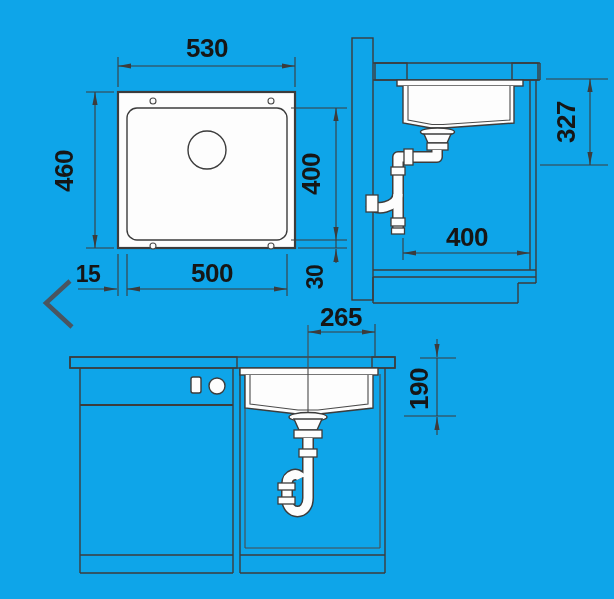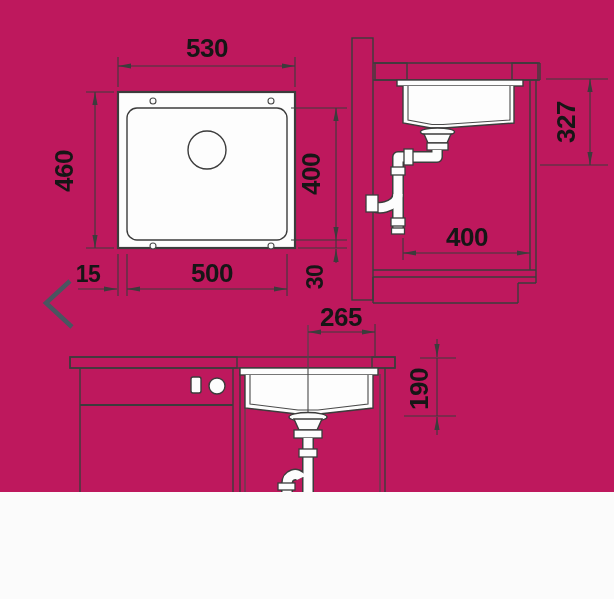--- a/index.html
+++ b/index.html
@@ -1,17 +1,17 @@
 <!DOCTYPE html>
 <html><head>
 <meta charset="utf-8">
 <style>
   html,body{margin:0;padding:0;background:#fbfbfb;}
   .stage{
-    position:relative;width:614px;height:492px;background:#be185d;
+    position:relative;width:614px;height:599px;background:#0ea5e9;
     font-family:"Liberation Sans",sans-serif;overflow:hidden;
   }
   svg{display:block;}
   svg text{
     font-family:"Liberation Sans",sans-serif;
     font-weight:bold;fill:#161616;letter-spacing:-0.5px;
   }
   .dim{stroke:#3c3c3c;stroke-width:1.1;fill:none;}
   .thick{stroke:#3c3c3c;stroke-width:2.2;fill:#fdfdfd;}
   .med{stroke:#3c3c3c;stroke-width:1.4;fill:none;}

